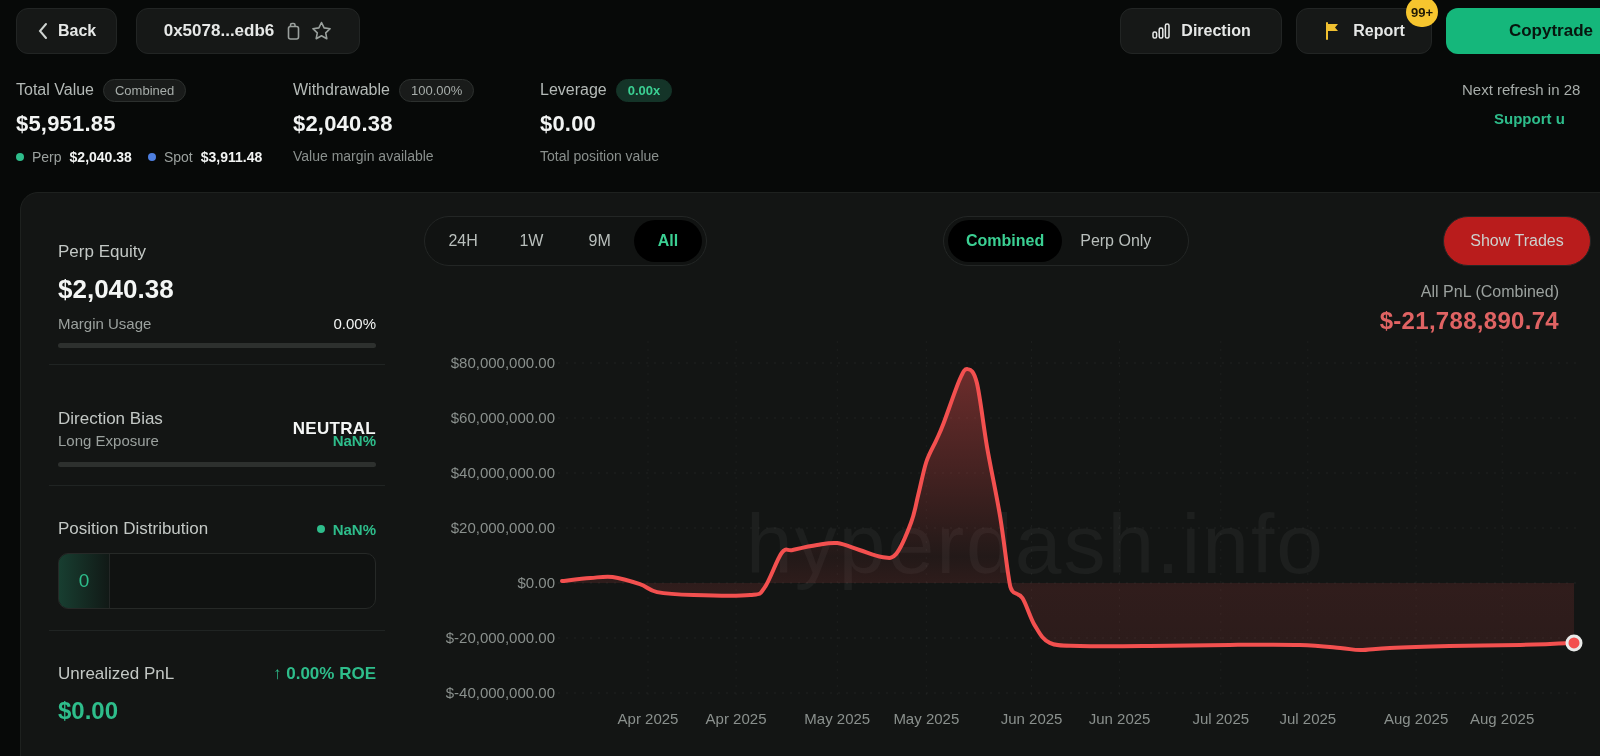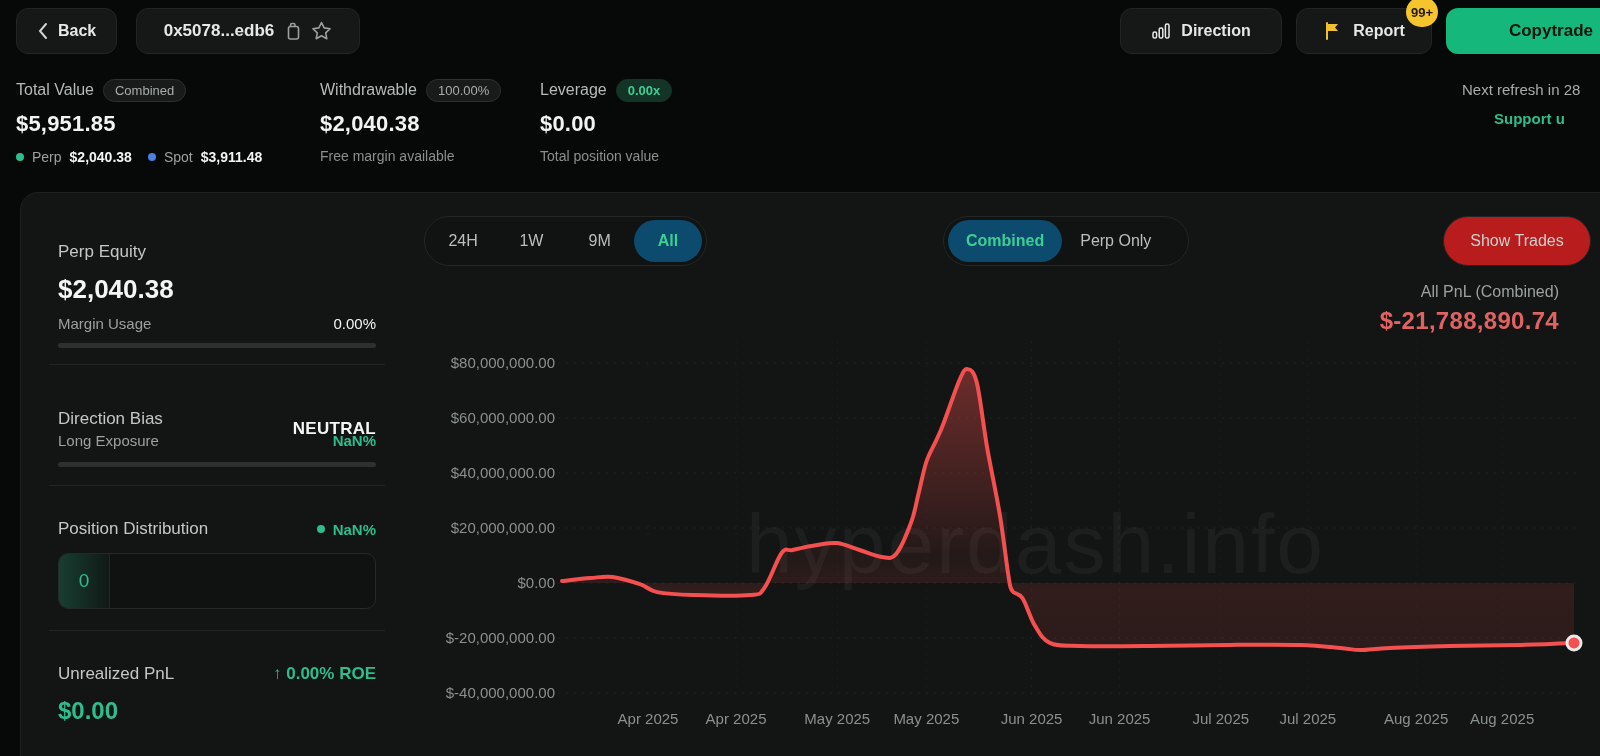--- a/index.html
+++ b/index.html
@@ -16,21 +16,21 @@
   #report-btn { left:1296px; width:136px; justify-content:center; }
   #copytrade-btn { left:1446px; width:210px; justify-content:center; background:#15b77b; border:none;
                    color:#07150e; font-size:17px; font-weight:700; }
   #report-badge { position:absolute; left:1406px; top:-3px; width:32px; height:30px; border-radius:16px;
                   background:#f6c52e; color:#201a05; font-size:13px; font-weight:700;
                   display:flex; align-items:center; justify-content:center; z-index:5; }
   .icon { display:inline-flex; align-items:center; }
 
   
   .stat-col { position:absolute; top:78px; }
-  #stat-total { left:16px; } #stat-withdraw { left:320px; } #stat-leverage { left:540px; }
+  #stat-total { left:16px; } #stat-withdraw { left:293px; } #stat-leverage { left:540px; }
   .stat-label-row { display:flex; align-items:center; gap:9px; height:24px; }
   .stat-label { font-size:16px; color:#b4bab7; }
   .pill { font-size:13px; color:#a7adaa; background:#191b1a; border:1px solid #2c302e;
           border-radius:999px; padding:3px 11px; }
   .pill.green { background:#143428; border-color:#143428; color:#3bd093; font-weight:600; }
   .stat-value { margin-top:9px; font-size:22px; font-weight:700; color:#f2f4f3; letter-spacing:.2px; }
   .stat-caption { margin-top:11px; font-size:14px; color:#8a908d; }
   .legend-row { margin-top:12px; display:flex; align-items:center; gap:8px; font-size:14px; }
   .dot { width:8px; height:8px; border-radius:50%; display:inline-block; }
   .legend-name { color:#9ba19e; }
@@ -59,21 +59,21 @@
   #pos-cell { width:51px; border-right:1px solid #242726; display:flex; align-items:center; justify-content:center;
               background:linear-gradient(90deg, rgba(46,189,139,.26), rgba(46,189,139,.04));
               color:#2ebd8b; font-size:19px; }
   #upnl-value { font-size:24px; font-weight:700; color:#2ebd8b; }
 
   
   .seg { position:absolute; top:23px; height:50px; border:1px solid #232625; border-radius:25px;
          background:#111312; display:flex; align-items:center; padding:4px; }
   .seg-btn { border:none; background:transparent; color:#b9bfbc; font-size:16px; font-family:inherit;
              height:42px; border-radius:21px; cursor:pointer; padding:0 18px; }
-  .seg-btn.active { background:#0c4a6e; color:#3bd093; font-weight:600; }
+  .seg-btn.active { background:#000000; color:#3bd093; font-weight:600; }
   #time-tabs { left:403px; width:283px; }
   #time-tabs .seg-btn { flex:1; padding:0; }
   #mode-tabs { left:922px; width:246px; }
   #metric-tabs { left:1184px; width:218px; }
   #show-trades { position:absolute; left:1422px; top:23px; width:148px; height:50px; border:1px solid #232625;
                  border-radius:25px; background:#b91c1c; color:#ccd1ce; font-size:16px; font-family:inherit; cursor:pointer; }
   #pnl-head { position:absolute; left:898px; top:90px; width:640px; text-align:right; }
   #pnl-head-title { font-size:16px; color:#9ba19e; }
   #pnl-head-value { margin-top:6px; font-size:24px; font-weight:600; color:#e06363; letter-spacing:.3px; }
 
@@ -147,21 +147,21 @@
     <span class="legend-val">$3,911.48</span>
   </div>
 </div>
 
 <div class="stat-col" id="stat-withdraw">
   <div class="stat-label-row">
     <span class="stat-label">Withdrawable</span>
     <span class="pill">100.00%</span>
   </div>
   <div class="stat-value">$2,040.38</div>
-  <div class="stat-caption">Free margin available</div>
+  <div class="stat-caption">Value margin available</div>
 </div>
 
 <div class="stat-col" id="stat-leverage">
   <div class="stat-label-row">
     <span class="stat-label">Leverage</span>
     <span class="pill green">0.00x</span>
   </div>
   <div class="stat-value">$0.00</div>
   <div class="stat-caption">Total position value</div>
 </div>

